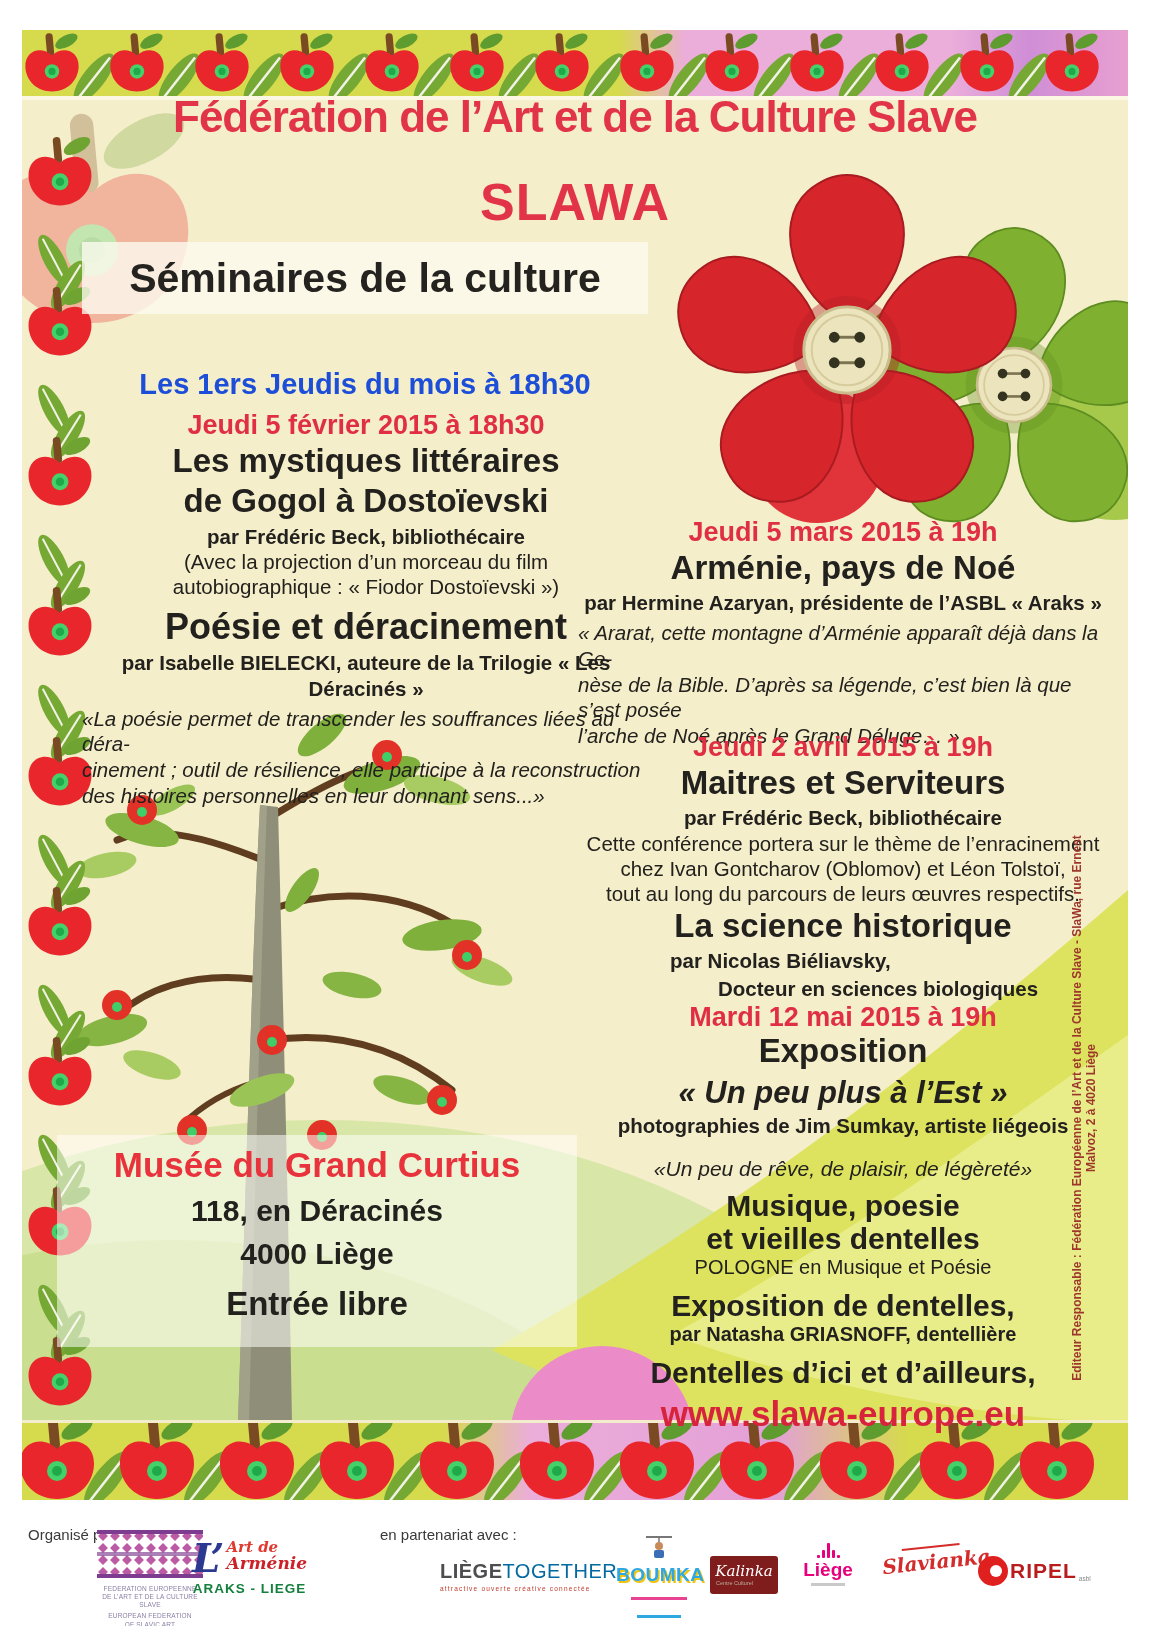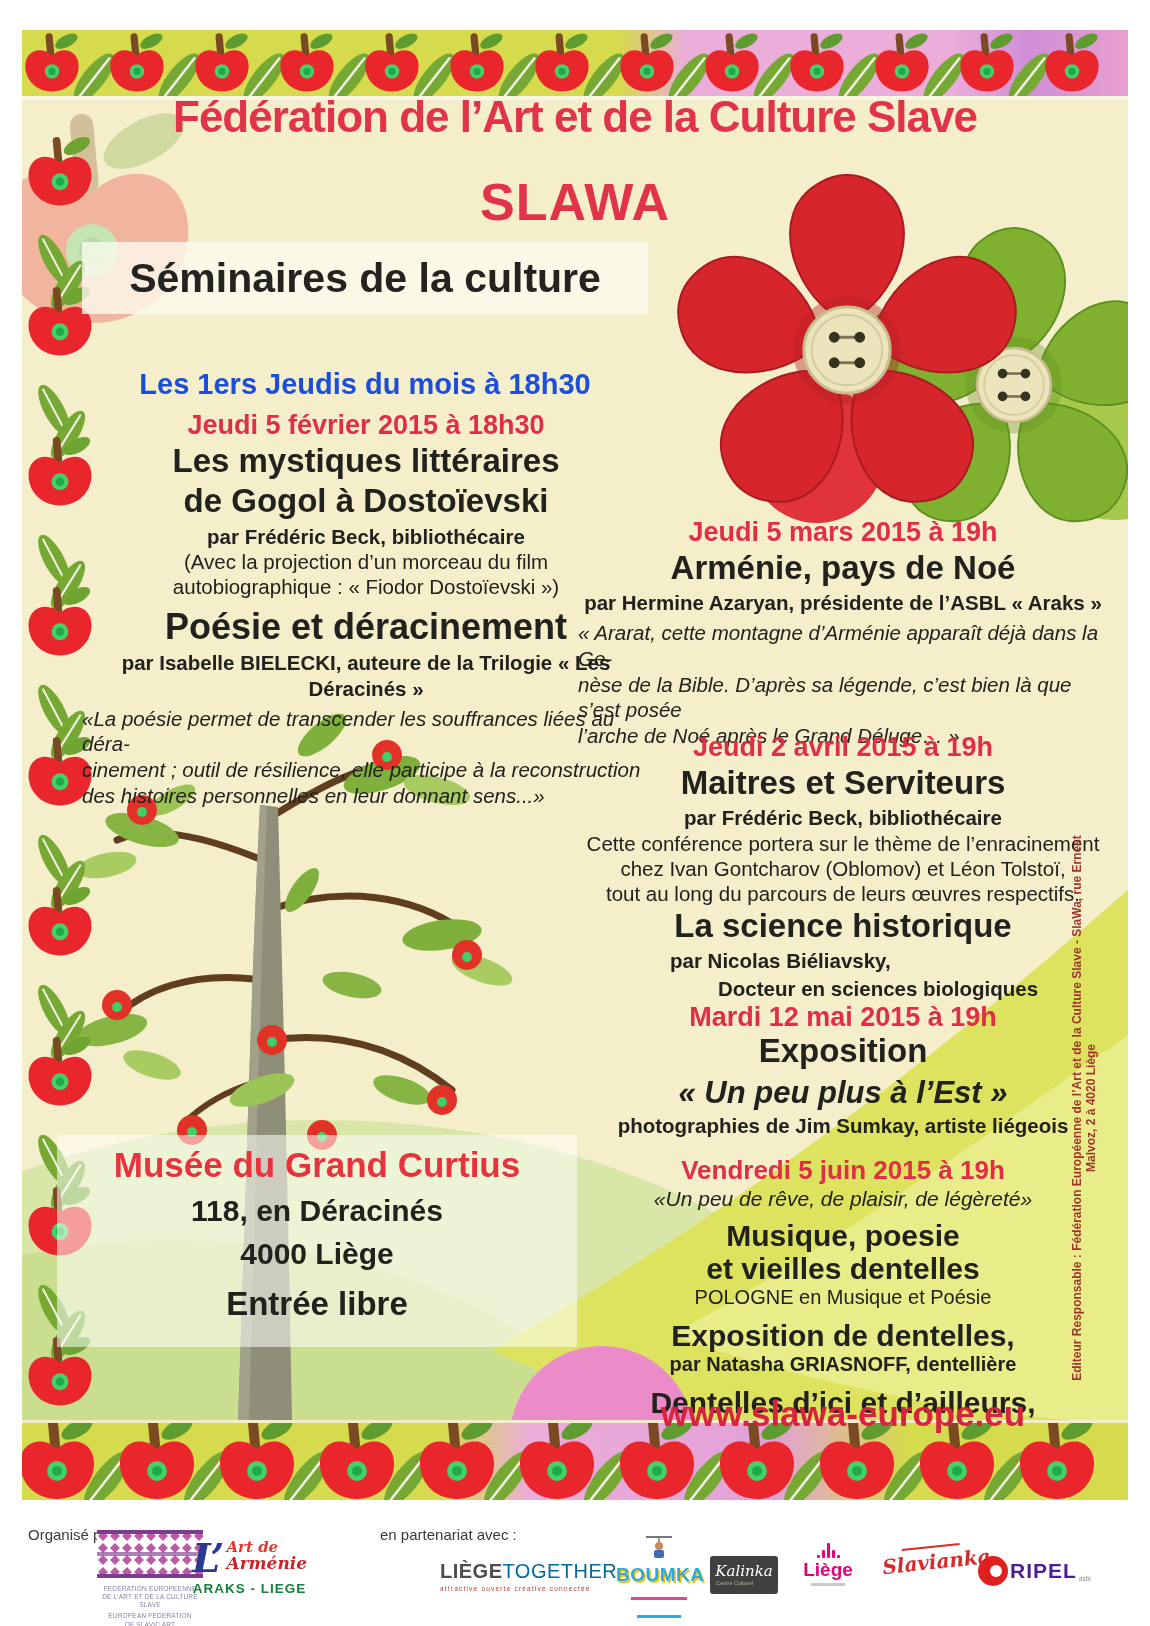--- a/index.html
+++ b/index.html
@@ -57,35 +57,35 @@
   .araks-s2{font-size:17px;color:#cc2227;line-height:1.05;}
   .araks-cap{font-size:13.5px;font-weight:700;color:#15803d;letter-spacing:1px;margin-top:5px;}
   .lgt{position:absolute;left:440px;top:60px;width:170px;}
   .lgt-name{font-size:20px;letter-spacing:.5px;}
   .lgt-b{font-weight:800;color:#4d4d4f;}
   .lgt-l{font-weight:400;color:#0369a1;}
   .lgt-tag{font-size:6.5px;color:#c0392b;letter-spacing:1.2px;margin-top:2px;}
   .boumka{position:absolute;left:616px;top:34px;width:86px;text-align:center;}
   .boumka-name{font-size:19px;font-weight:900;color:#2fa8e0;text-shadow:1.5px 1.5px 0 #f1c40f;letter-spacing:.5px;}
   .boumka-bars span{display:inline-block;height:3px;margin:1px 2px 0 2px;}
-  .kalinka{position:absolute;left:710px;top:56px;width:68px;height:38px;background:#404040;border-radius:3px;text-align:center;}
+  .kalinka{position:absolute;left:710px;top:56px;width:68px;height:38px;background:#7f1d1d;border-radius:3px;text-align:center;}
   .kalinka-name{font-family:"DejaVu Serif",serif;font-style:italic;font-size:15px;color:#fff;line-height:30px;}
   .kalinka-cap{font-size:5.5px;color:#b7b09a;text-align:left;padding-left:6px;margin-top:-6px;}
   .liege-v{position:absolute;left:798px;top:42px;width:60px;text-align:center;}
   .liege-bars{display:flex;align-items:flex-end;justify-content:center;gap:2px;height:16px;}
   .liege-bars i{display:block;width:3px;background:#e6007e;border-radius:1px;}
   .liege-name{font-size:19px;font-weight:600;color:#e6007e;margin-top:1px;}
   .liege-sub{width:34px;height:3px;background:#c9c9c9;margin:2px auto 0;}
   .slavianka{position:absolute;left:882px;top:46px;width:100px;text-align:center;transform:rotate(-6deg);}
   .slav-top{width:58px;height:2px;background:#d42b2b;margin:0 auto 2px;}
   .slav-name{font-family:"DejaVu Serif",serif;font-style:italic;font-size:20px;font-weight:700;color:#d42b2b;}
   .cripel{position:absolute;left:978px;top:56px;display:flex;align-items:center;}
   .cripel-disc{position:relative;width:30px;height:30px;border-radius:50%;background:#e0201f;}
   .cripel-disc::after{content:"";position:absolute;left:12px;top:9px;width:12px;height:12px;border-radius:50%;background:#ffffff;}
-  .cripel-rest{font-size:21px;font-weight:800;color:#4c1d95;letter-spacing:1px;margin-left:2px;}
+  .cripel-rest{font-size:21px;font-weight:800;color:#b91c1c;letter-spacing:1px;margin-left:2px;}
   .cripel-sub{font-size:6.5px;color:#8a8a8a;margin-left:2px;align-self:flex-end;padding-bottom:4px;}
 </style>
 </head>
 <body>
 
 <div class="poster">
   <div class="main">
 
     <svg class="layer" width="1106" height="1470" viewBox="0 0 1106 1470" style="z-index:0;">
       <defs>
@@ -430,21 +430,20 @@
     </div>
 
     <div class="col" id="g-mai">
       <div class="red-date">Mardi 12 mai 2015 à 19h</div>
       <div class="evt-title tight">Exposition</div>
       <div class="sub-it">« Un peu plus à l’Est »</div>
       <div class="speaker">photographies de Jim Sumkay, artiste liégeois</div>
     </div>
 
     <div class="col" id="g-juin">
-      <div class="red-date" style="font-size:26px;">Vendredi 5 juin 2015 à 19h</div>
       <div class="quote" style="margin-top:0;font-size:21px;">«Un peu de rêve, de plaisir, de légèreté»</div>
       <div class="evt-title tight" style="font-size:30px;margin-top:7px;">Musique, poesie</div>
       <div class="evt-title tight" style="font-size:30px;">et vieilles dentelles</div>
       <div class="bodytx" style="font-size:20px;">POLOGNE en Musique et Poésie</div>
       <div class="evt-title tight" style="font-size:30px;margin-top:9px;">Exposition de dentelles,</div>
       <div class="speaker" style="margin-top:0;font-size:20px;">par Natasha GRIASNOFF, dentellière</div>
       <div class="evt-title tight" style="font-size:30px;margin-top:9px;">Dentelles d’ici et d’ailleurs,</div>
     </div>
 
     <div class="venue-band">

